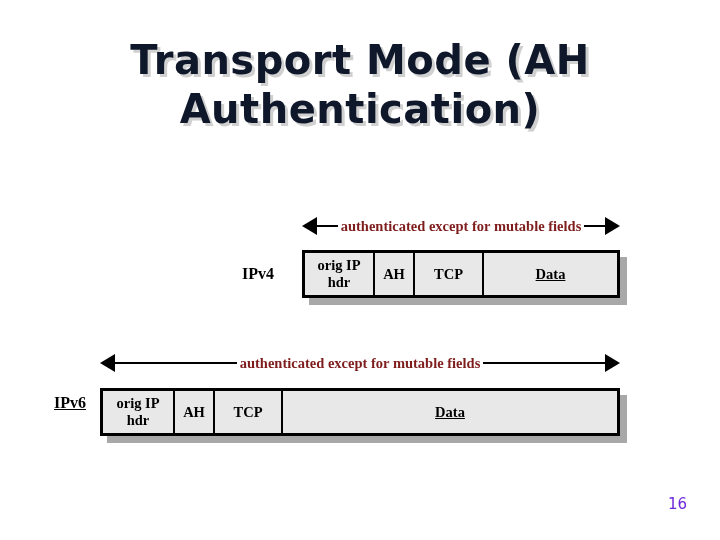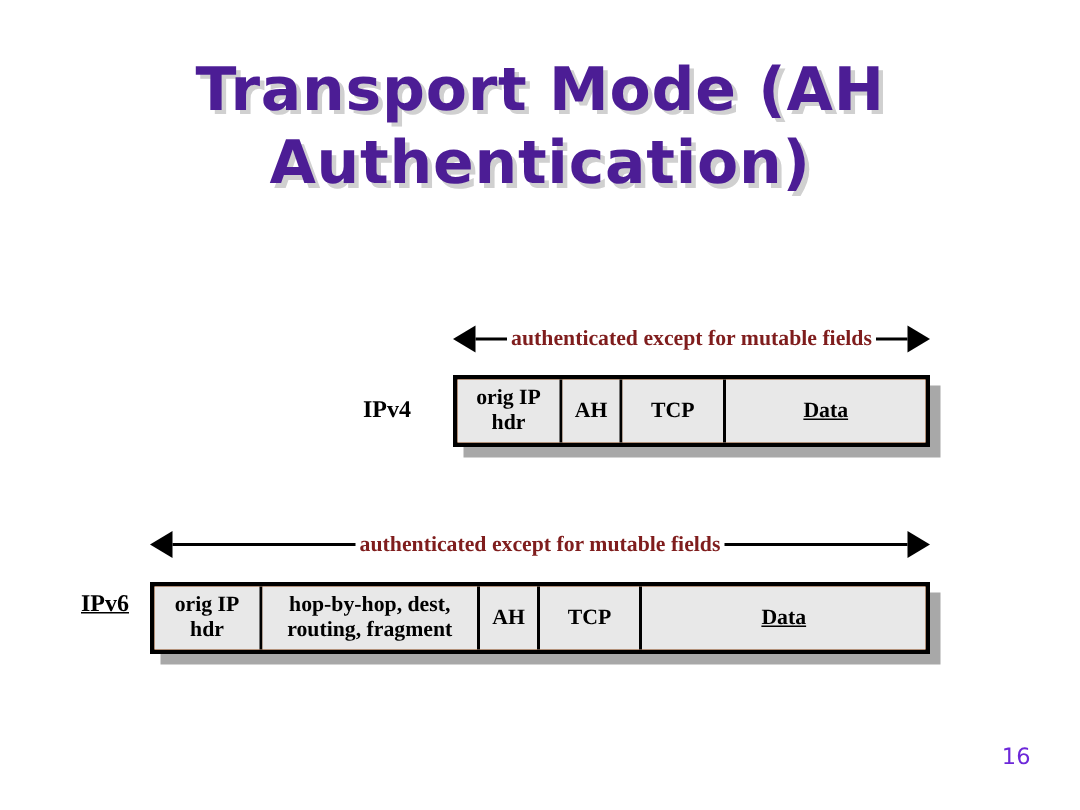--- a/index.html
+++ b/index.html
@@ -20,21 +20,21 @@
     position: absolute;
     left: 0;
     top: 36px;
     width: 720px;
     text-align: center;
     font-family: "DejaVu Sans", sans-serif;
     font-weight: bold;
     font-size: 40px;
     line-height: 1.22;
     letter-spacing: 0.5px;
-    color: #4c1d95;
+    color: #0f172a;
     text-shadow: 3px 3px 0 #d0d0d0;
     white-space: pre-line;
   }
 
   
   .diagram-row {
     position: absolute;
   }
 
   .proto-label {
@@ -78,21 +78,21 @@
     white-space: nowrap;
     line-height: 1;
   }
 
   
   .packet-strip {
     position: absolute;
     box-sizing: border-box;
     display: flex;
     border: 3px solid #000000;
-    background: #f97316;
+    background: #3b82f6;
     box-shadow: 7px 7px 0 #a8a8a8;
   }
   .packet-field {
     box-sizing: border-box;
     display: flex;
     align-items: center;
     justify-content: center;
     text-align: center;
     background: #e8e8e8;
     color: #000000;
@@ -154,21 +154,19 @@
     <span class="arrow-text">authenticated except for mutable fields</span>
     <span class="arrow-line"></span>
     <span class="arrow-head right"></span>
   </div>
 
   <div class="proto-label" style="left:42px; top:394px; width:56px;text-decoration:underline;">IPv6</div>
 
   <div class="packet-strip" style="left:100px; top:388px; width:520px; height:48px;">
     <div class="packet-field" style="width:72px;">orig IP
 hdr</div>
-    <div class="packet-field" style="width:145px;">hop-by-hop, dest,
-routing, fragment</div>
     <div class="packet-field" style="width:40px;">AH</div>
     <div class="packet-field" style="width:68px;">TCP</div>
     <div class="packet-field" style="flex:1 1 auto;">Data</div>
   </div>
 </div>
 
 <div class="page-number">16</div>
 
 </body></html>

